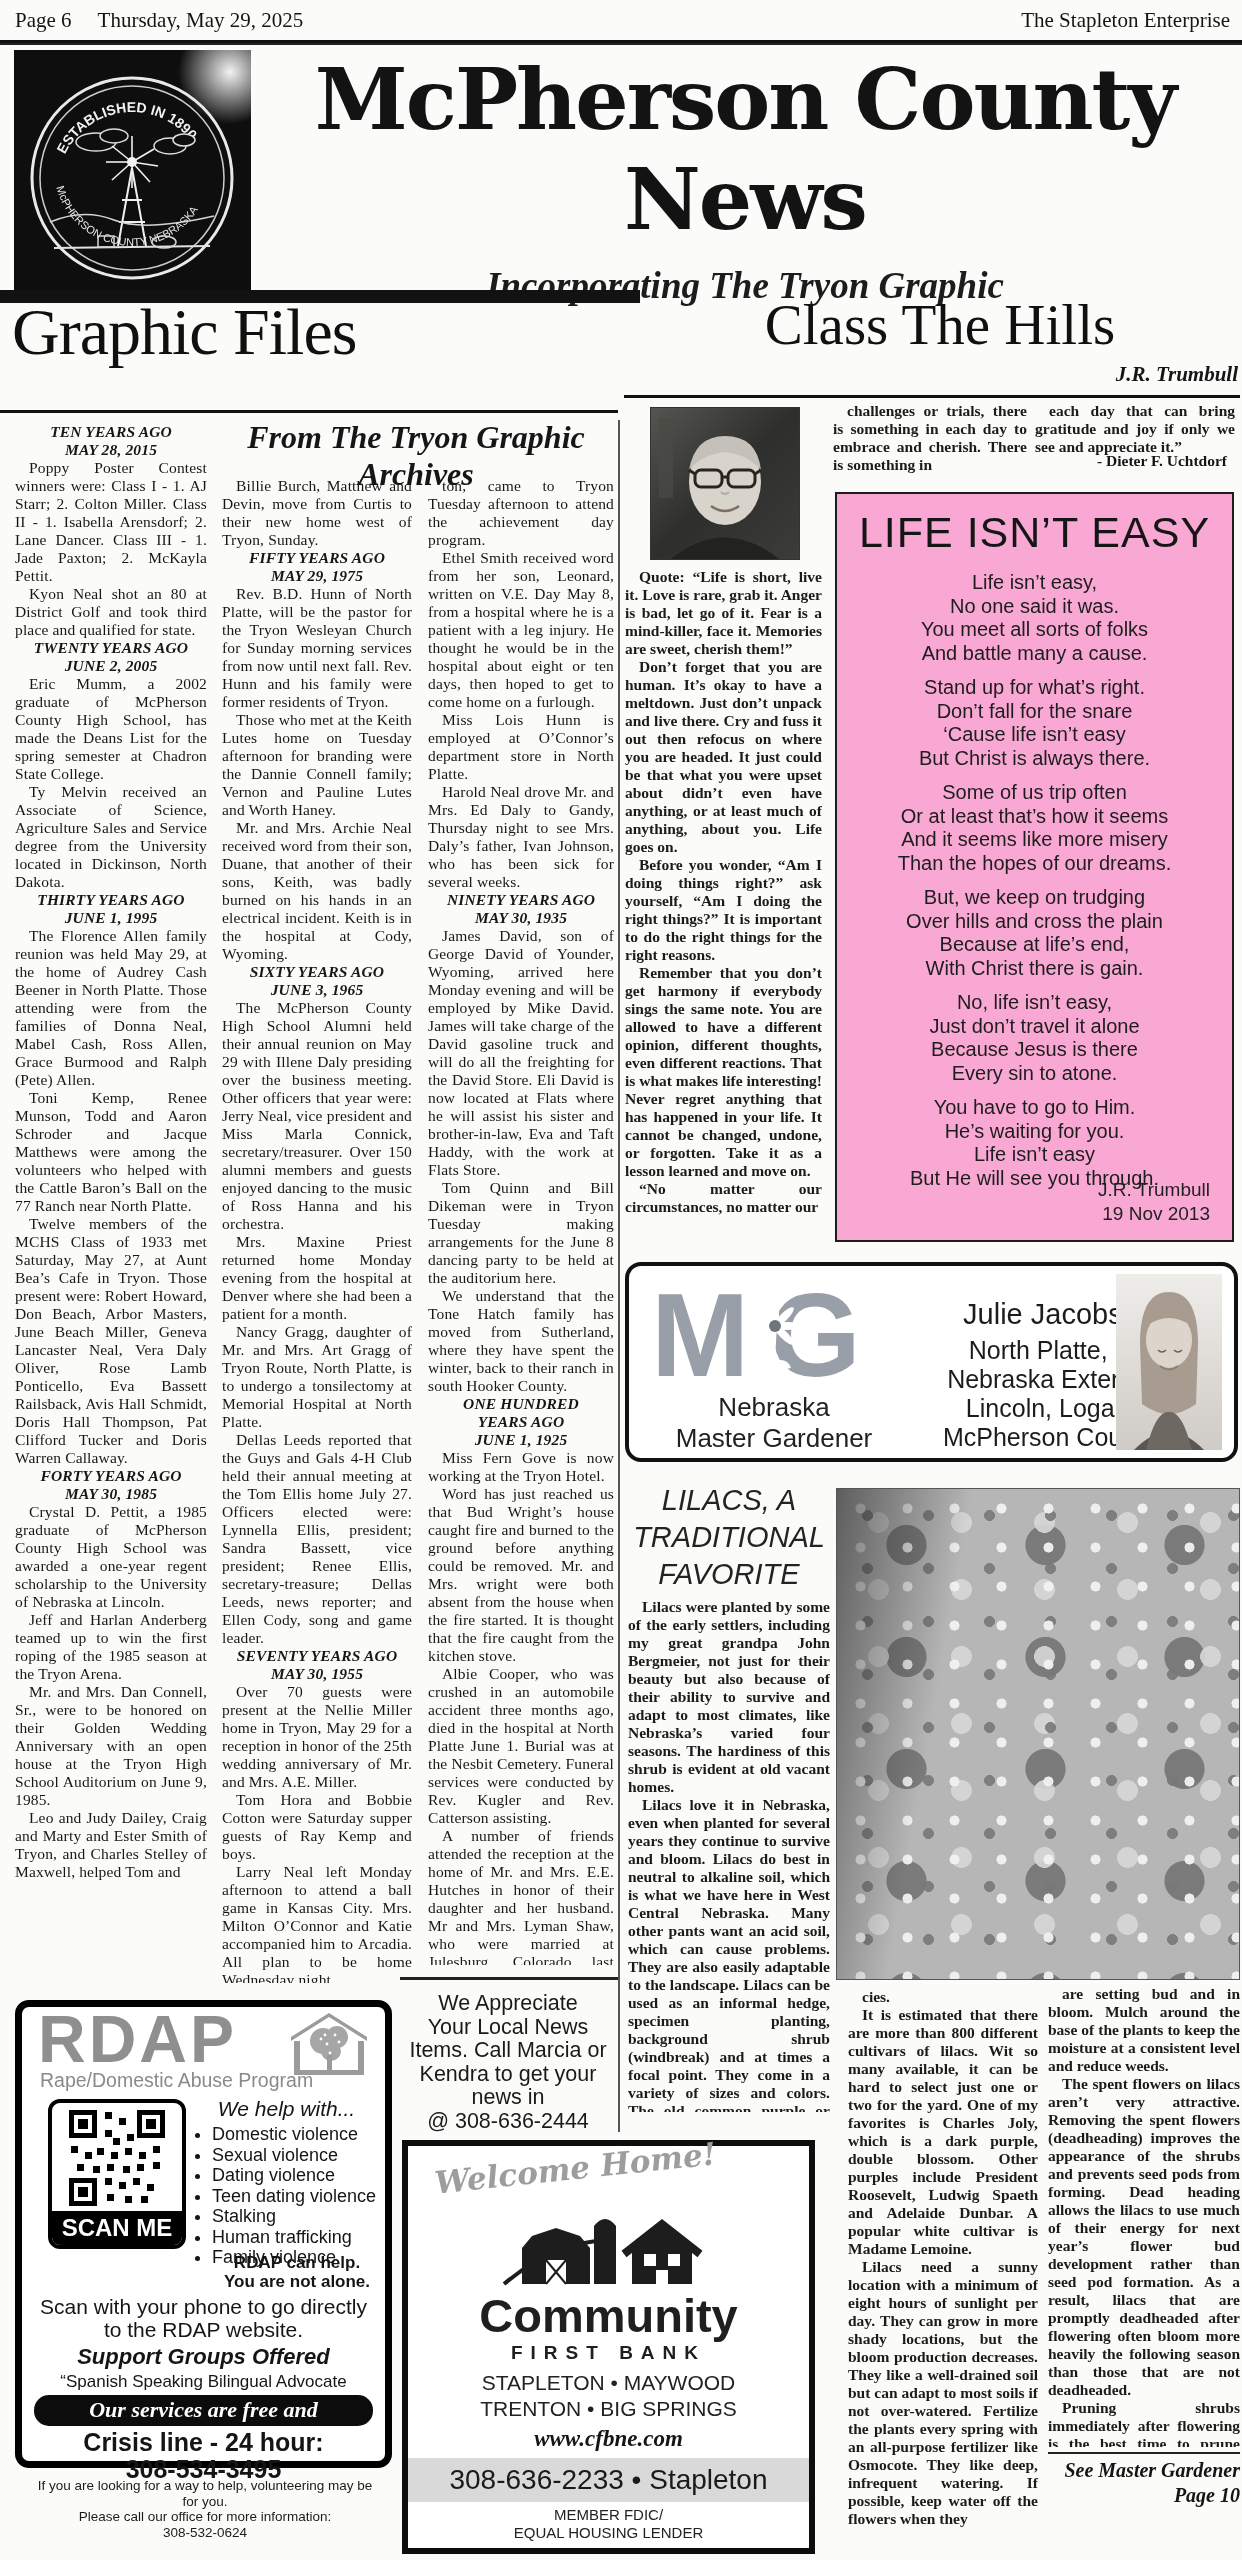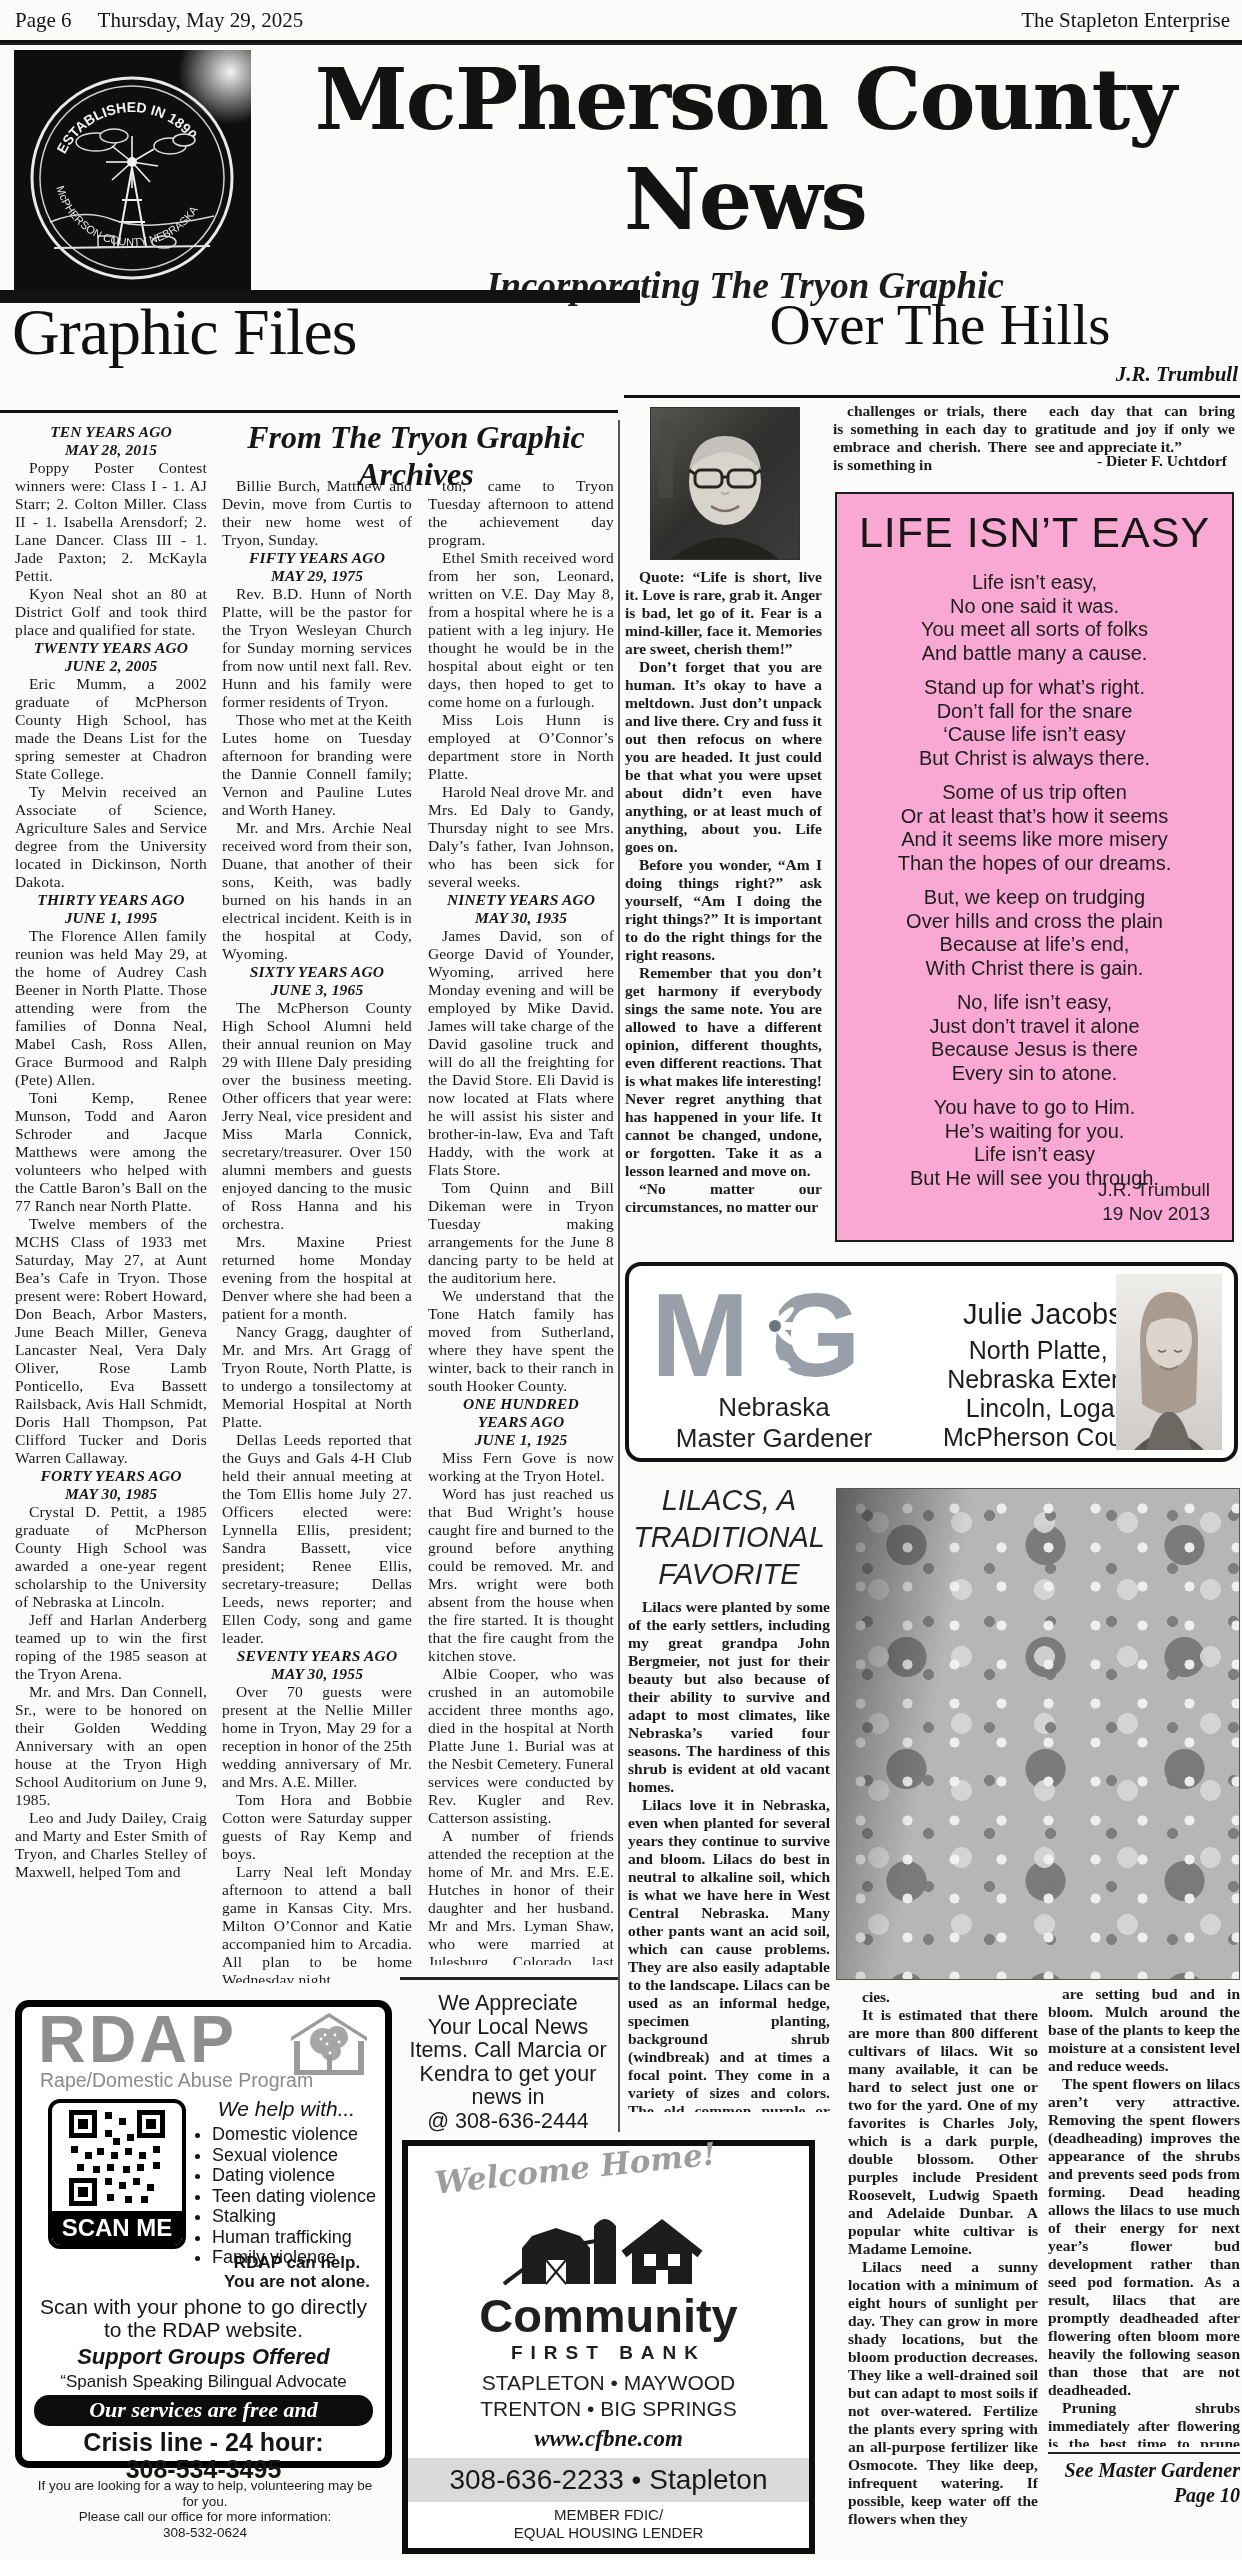--- a/index.html
+++ b/index.html
@@ -290,21 +290,21 @@
         <div>ONE HUNDRED</div>
         <div>YEARS AGO</div>
         <div>JUNE 1, 1925</div>
       </div>
       <p>Miss Fern Gove is now working at the Tryon Hotel.</p>
       <p>Word has just reached us that Bud Wright’s house caught fire and burned to the ground before anything could be removed. Mr. and Mrs. wright were both absent from the house when the fire started. It is thought that the fire caught from the kitchen stove.</p>
       <p>Albie Cooper, who was crushed in an automobile accident three months ago, died in the hospital at North Platte June 1. Burial was at the Nesbit Cemetery. Funeral services were conducted by Rev. Kugler and Rev. Catterson assisting.</p>
       <p>A number of friends attended the reception at the home of Mr. and Mrs. E.E. Hutches in honor of their daughter and her husband. Mr and Mrs. Lyman Shaw, who were married at Julesburg, Colorado last week.</p>
     </div>
 
-  <div class="abs oth-head">Over The Hills</div>
+  <div class="abs oth-head">Class The Hills</div>
   <div class="abs oth-byline">J.R. Trumbull</div>
   <div class="abs oth-rule"></div>
   <div class="abs vrule"></div>
 
   <div class="abs author-photo">
     <svg width="148" height="151" viewBox="0 0 148 151">
       <defs>
         <linearGradient id="abg" x1="0" y1="0" x2="1" y2="1">
           <stop offset="0" stop-color="#555550"></stop>
             <stop offset="0.5" stop-color="#2e2e2c"></stop>

